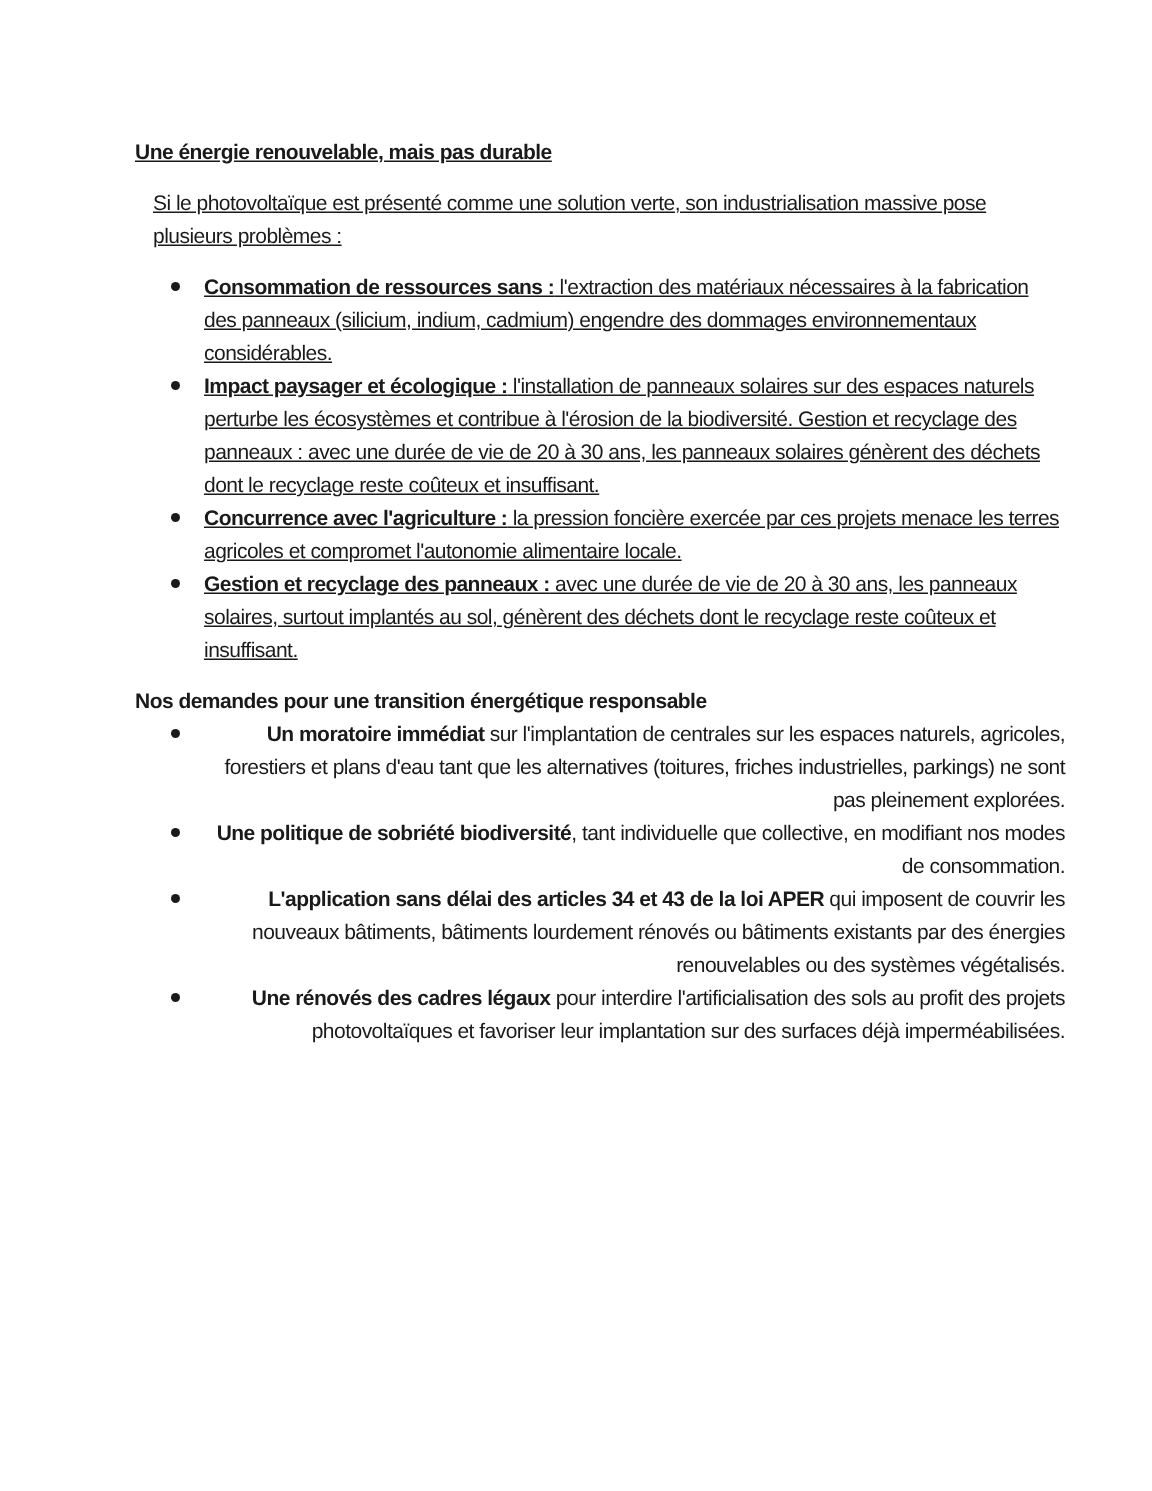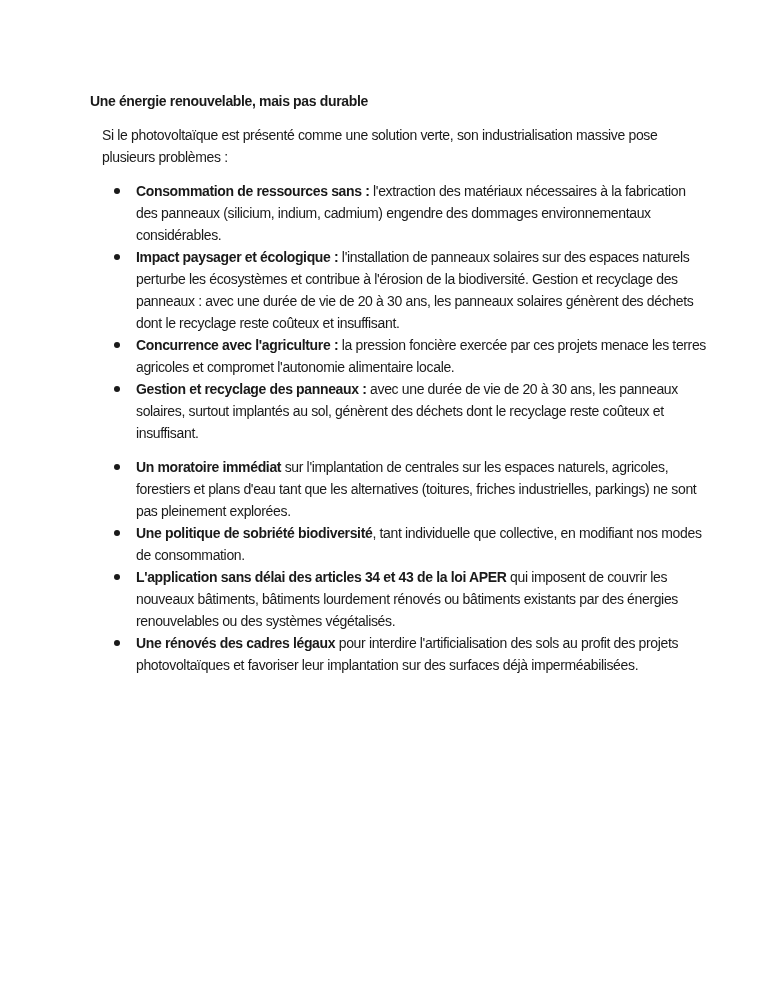--- a/index.html
+++ b/index.html
@@ -15,23 +15,23 @@
   ul.bullets { list-style: none; margin: 0; padding: 0; }
   ul.bullets li {
     position: relative; padding-left: 46px; line-height: 22px;
     letter-spacing: -0.35px;
   }
   ul.bullets li .dot {
     position: absolute; left: 24px; top: 8px; width: 6px; height: 6px;
     background: #1a1a1a; border-radius: 50%;
   }
   .b { font-weight: bold; }
-  .sec1 { margin-bottom: 12px; }
+  .sec1 { margin-bottom: 12px; text-decoration: underline; }
   .list1 { margin-top: 9px; }
-  .list2 { margin-top: 31px; }
+  .list2 { margin-top: 31px; text-align: right; }
 </style>
 </head>
 <body>
 
 <div class="page">
 
   <section class="sec1">
     <p class="heading">Une énergie renouvelable, mais pas durable</p>
     <p class="para">Si le photovoltaïque est présenté comme une solution verte, son industrialisation massive pose plusieurs problèmes :</p>
     <ul class="bullets list1">
@@ -48,20 +48,21 @@
         <span class="b">Concurrence avec l'agriculture :</span><span> la pression foncière exercée par ces projets menace les terres agricoles et compromet l'autonomie alimentaire locale.</span>
       </li>
       <li>
         <span class="dot"></span>
         <span class="b">Gestion et recyclage des panneaux :</span><span> avec une durée de vie de 20 à 30 ans, les panneaux solaires, surtout implantés au sol, génèrent des déchets dont le recyclage reste coûteux et insuffisant.</span>
       </li>
     </ul>
   </section>
 
   <section>
+    <p class="heading">Nos demandes pour une transition énergétique responsable</p>
     <ul class="bullets list2">
       <li>
         <span class="dot"></span>
         <span class="b">Un moratoire immédiat</span><span> sur l'implantation de centrales sur les espaces naturels, agricoles, forestiers et plans d'eau tant que les alternatives (toitures, friches industrielles, parkings) ne sont pas pleinement explorées.</span>
       </li>
       <li>
         <span class="dot"></span>
         <span class="b">Une politique de sobriété biodiversité</span><span>, tant individuelle que collective, en modifiant nos modes de consommation.</span>
       </li>
       <li>

